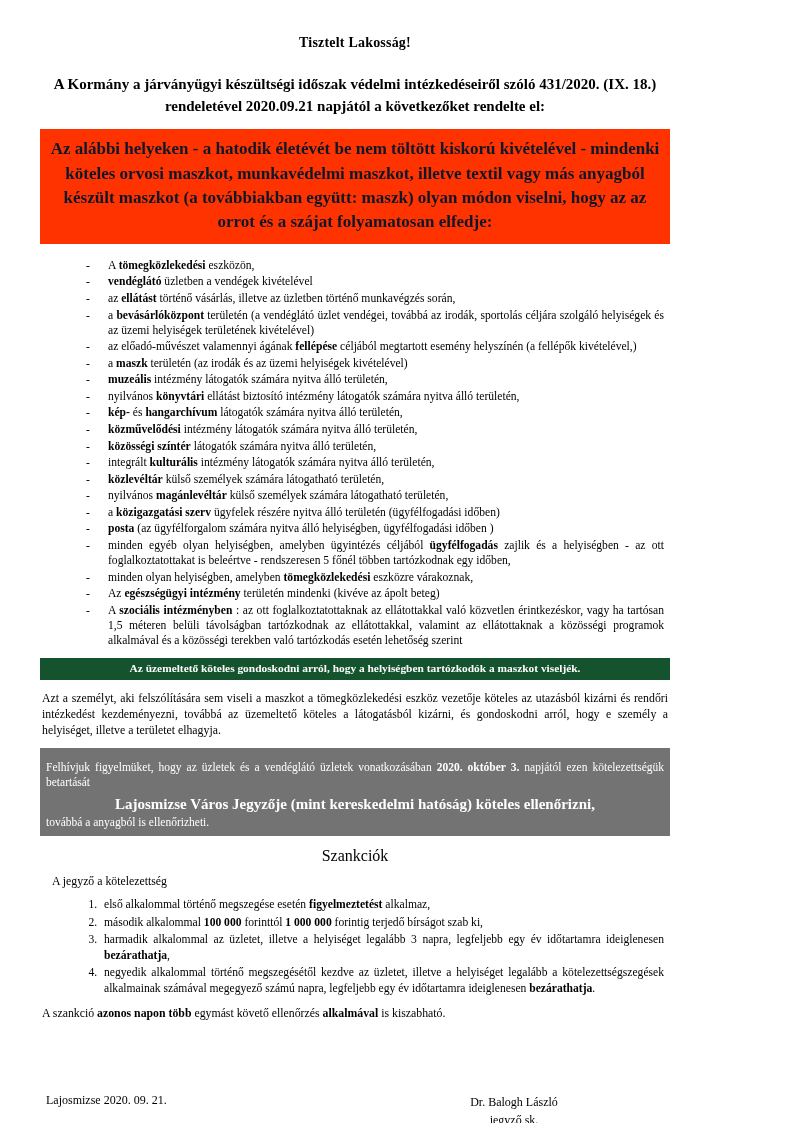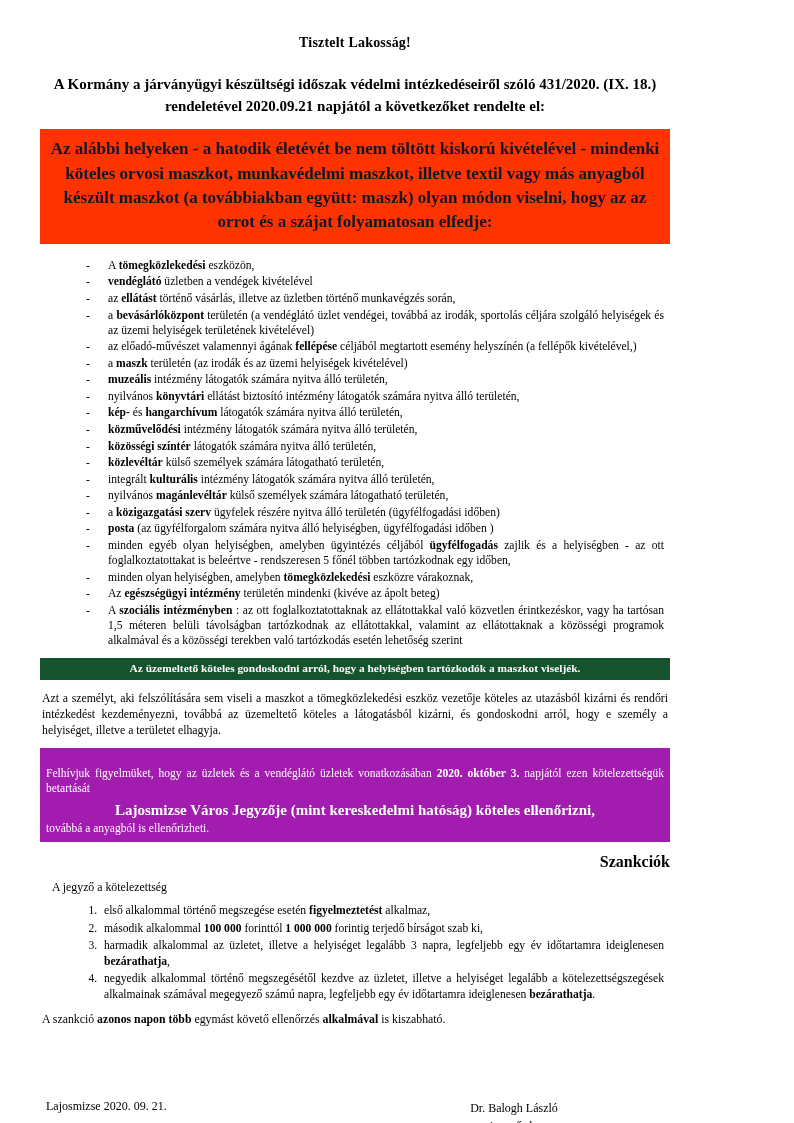--- a/index.html
+++ b/index.html
@@ -75,43 +75,43 @@
     padding: 3px 6px 4px 6px;
     margin: 10px 0 10px 0;
   }
   .para {
     text-align: justify;
     font-size: 11.8px;
     line-height: 1.36;
     margin: 0 2px 10px 2px;
   }
   .redblock {
-    background: #a21caf;
+    background: #737373;
     color: #ffffff;
-    padding: 18px 6px 5px 6px;
+    padding: 12px 6px 5px 6px;
     margin: 4px 0 10px 0;
     font-size: 11.5px;
     line-height: 1.35;
     text-align: justify;
   }
   .redblock .big {
     display: block;
     text-align: center;
     font-size: 15px;
     font-weight: bold;
     line-height: 1.5;
     margin: 2px 0 0 0;
   }
   .redblock .small-tail {
     display: block;
     font-size: 11.5px;
   }
   .sanctions-title {
-    text-align: right;
-    font-weight: bold;
+    text-align: center;
+    font-weight: normal;
     font-size: 16px;
     margin: 2px 0 8px 0;
   }
   .lead {
     font-size: 11.8px;
     margin: 0 2px 8px 12px;
   }
   ol.sanctions {
     margin: 0 6px 10px 0;
     padding-left: 60px;
@@ -160,22 +160,22 @@
       <li><b>vendéglátó</b> üzletben a vendégek kivételével</li>
       <li>az <b>ellátást</b> történő vásárlás, illetve az üzletben történő munkavégzés során,</li>
       <li>a <b>bevásárlóközpont</b> területén (a vendéglátó üzlet vendégei, továbbá az irodák, sportolás céljára szolgáló helyiségek és az üzemi helyiségek területének kivételével)</li>
       <li>az előadó-művészet valamennyi ágának <b>fellépése</b> céljából megtartott esemény helyszínén (a fellépők kivételével,)</li>
       <li>a <b>maszk</b> területén (az irodák és az üzemi helyiségek kivételével)</li>
       <li><b>muzeális</b> intézmény látogatók számára nyitva álló területén,</li>
       <li>nyilvános <b>könyvtári</b> ellátást biztosító intézmény látogatók számára nyitva álló területén,</li>
       <li><b>kép-</b> és <b>hangarchívum</b> látogatók számára nyitva álló területén,</li>
       <li><b>közművelődési</b> intézmény látogatók számára nyitva álló területén,</li>
       <li><b>közösségi színtér</b> látogatók számára nyitva álló területén,</li>
+      <li>integrált <b>kulturális</b> intézmény látogatók számára nyitva álló területén,</li>
       <li><b>közlevéltár</b> külső személyek számára látogatható területén,</li>
-      <li>integrált <b>kulturális</b> intézmény látogatók számára nyitva álló területén,</li>
       <li>nyilvános <b>magánlevéltár</b> külső személyek számára látogatható területén,</li>
       <li>a <b>közigazgatási szerv</b> ügyfelek részére nyitva álló területén (ügyfélfogadási időben)</li>
       <li><b>posta</b> (az ügyfélforgalom számára nyitva álló helyiségben, ügyfélfogadási időben )</li>
       <li>minden egyéb olyan helyiségben, amelyben ügyintézés céljából <b>ügyfélfogadás</b> zajlik és a helyiségben - az ott foglalkoztatottakat is beleértve - rendszeresen 5 főnél többen tartózkodnak egy időben,</li>
       <li>minden olyan helyiségben, amelyben <b>tömegközlekedési</b> eszközre várakoznak,</li>
       <li>Az <b>egészségügyi intézmény</b> területén mindenki (kivéve az ápolt beteg)</li>
       <li>A <b>szociális intézményben</b> :  az ott foglalkoztatottaknak az ellátottakkal való közvetlen érintkezéskor, vagy ha tartósan 1,5 méteren belüli távolságban tartózkodnak az ellátottakkal, valamint  az ellátottaknak a közösségi programok alkalmával és a közösségi terekben való tartózkodás esetén lehetőség szerint</li>
     </ul>
 
   <div class="redbar">Az üzemeltető köteles gondoskodni arról, hogy a helyiségben tartózkodók a maszkot viseljék.</div>

